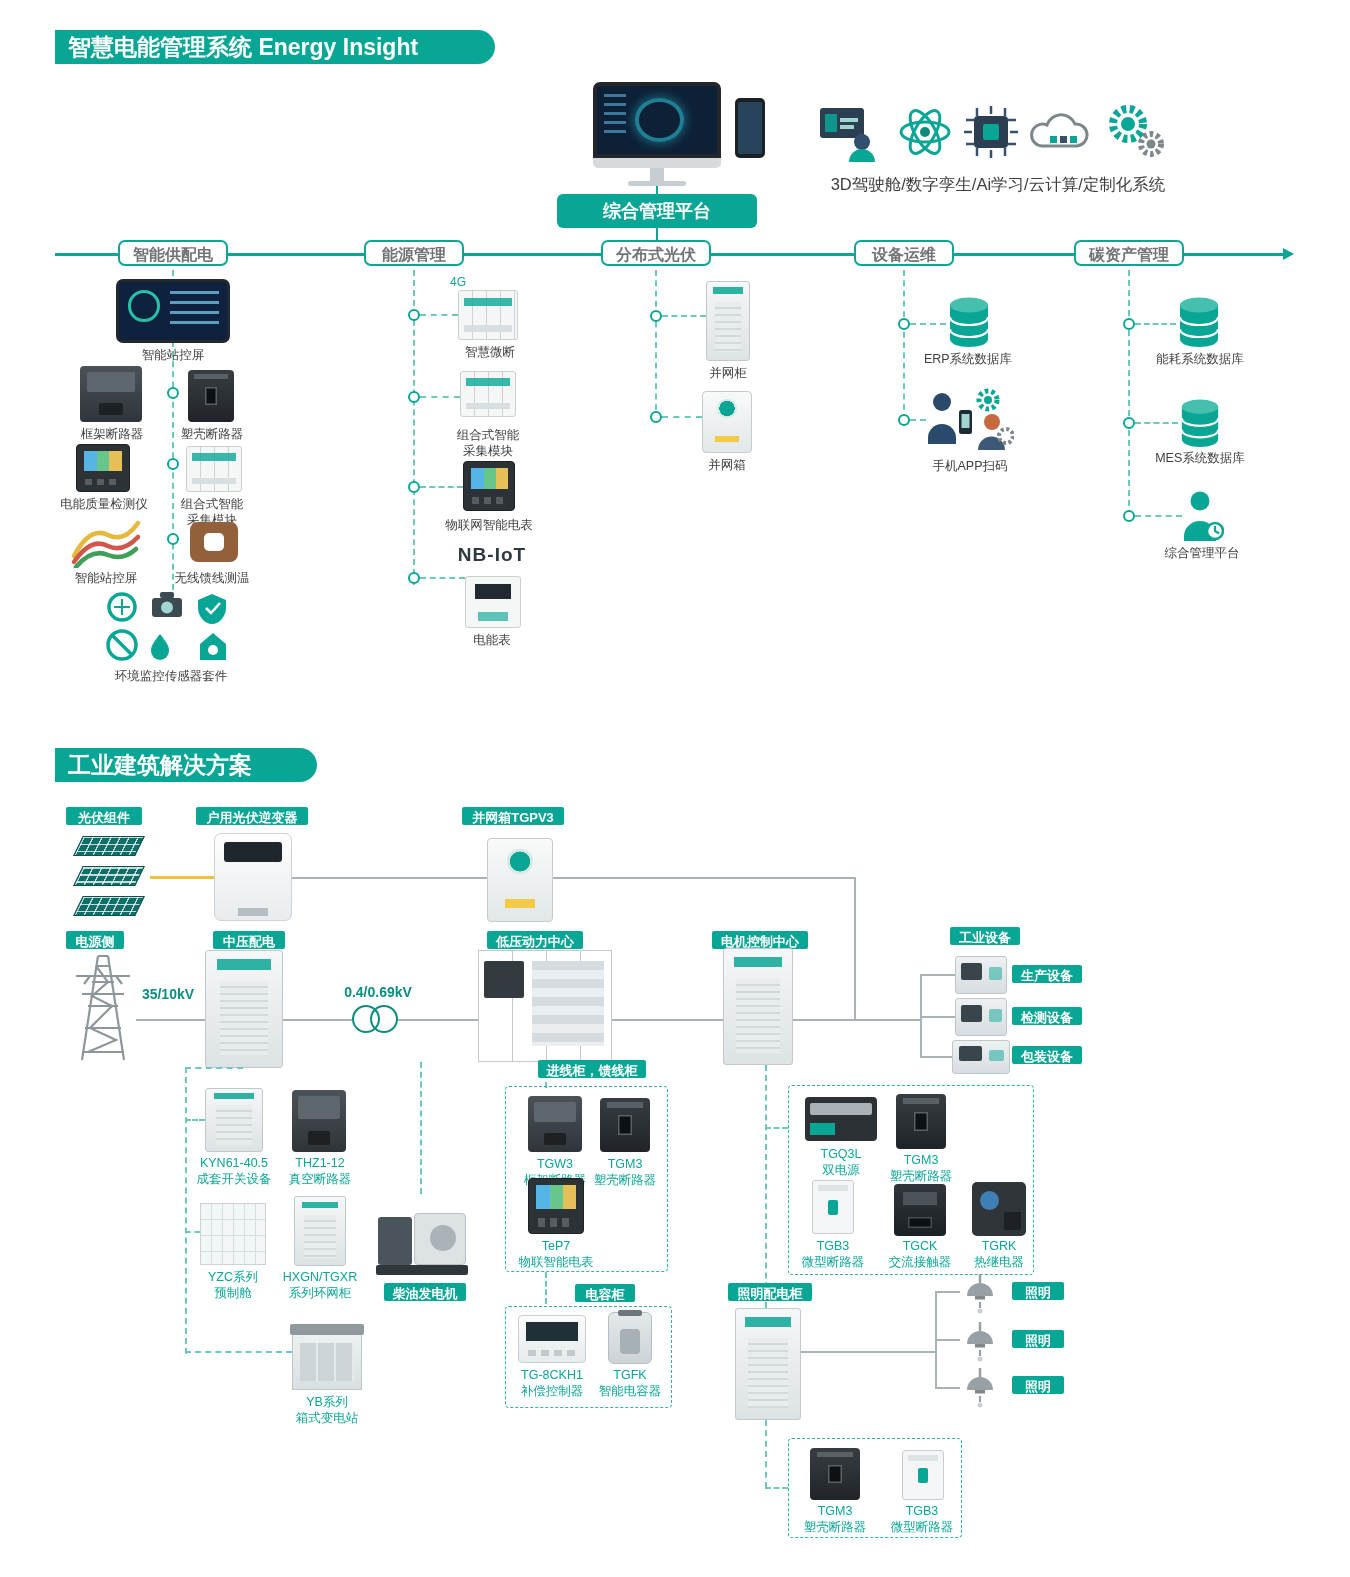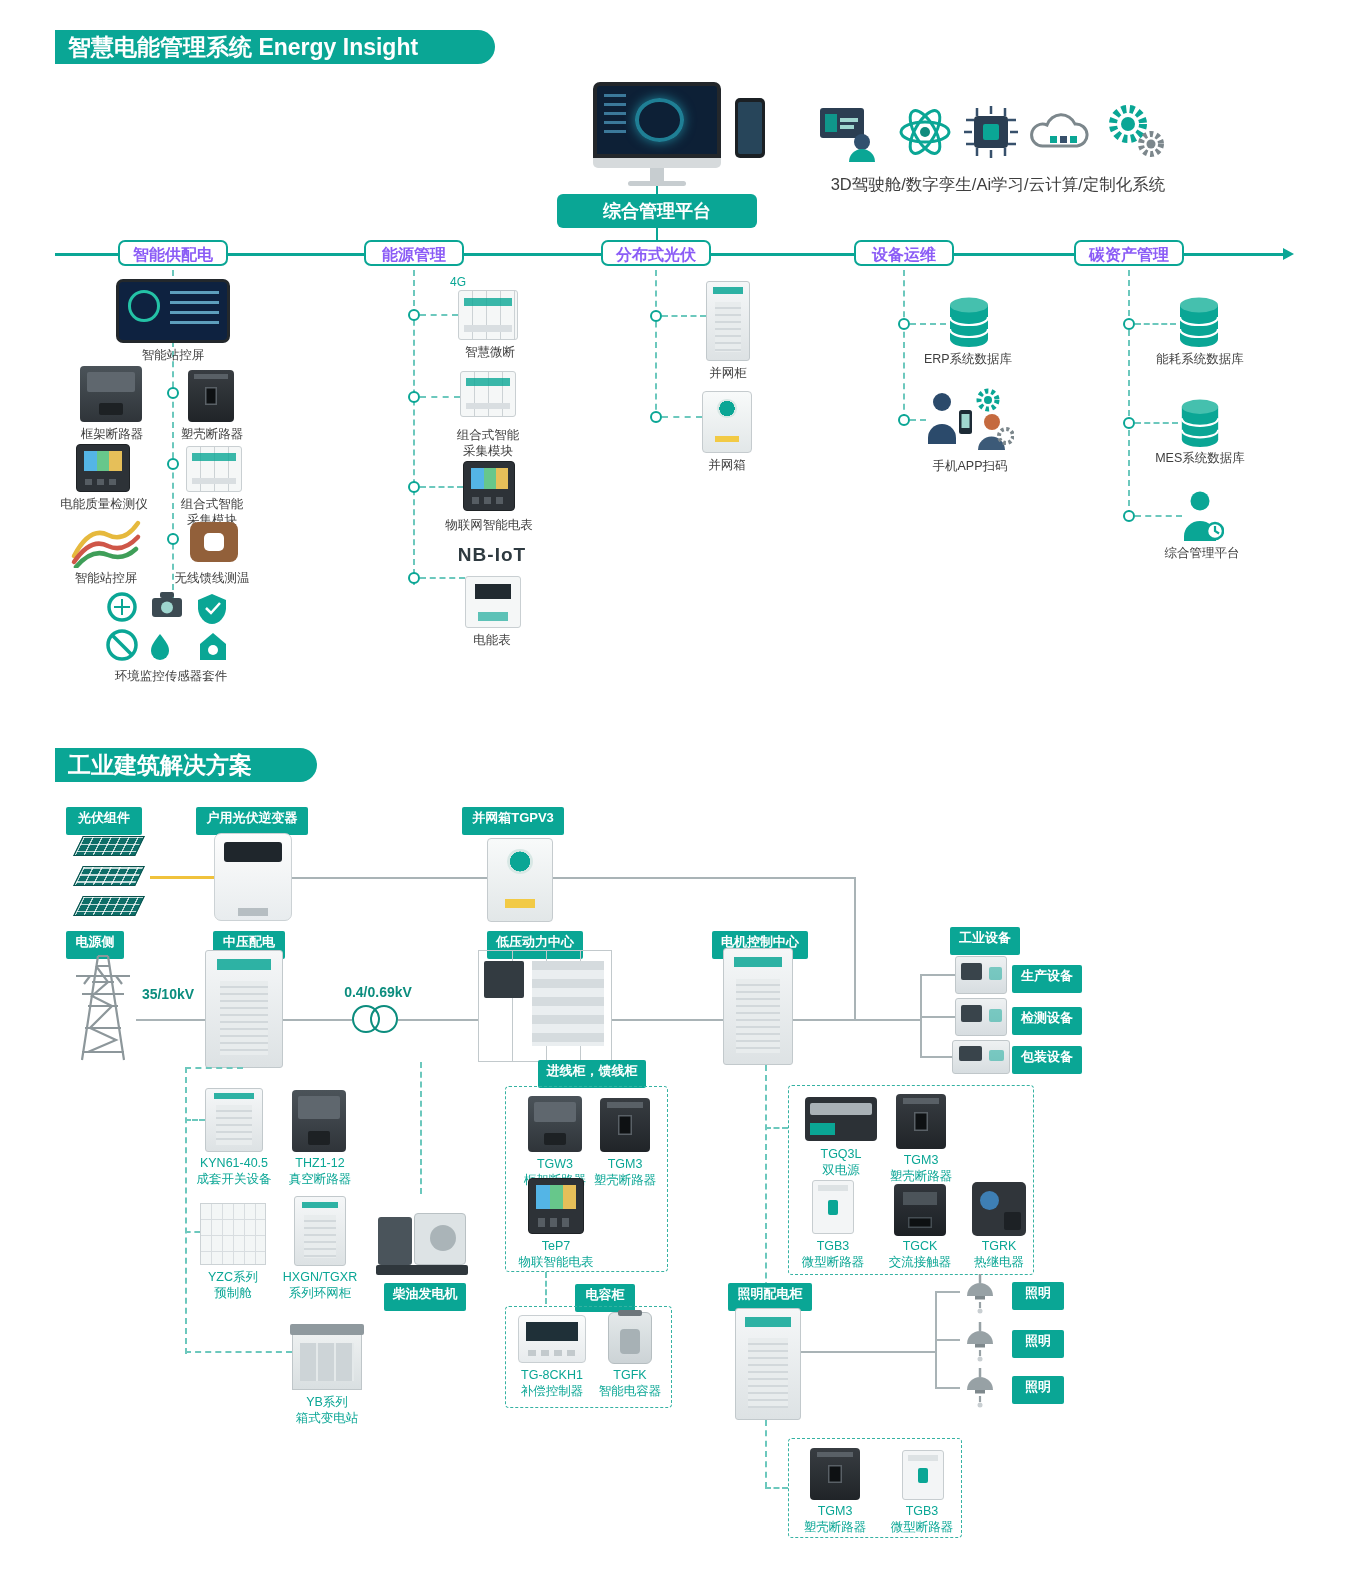--- a/index.html
+++ b/index.html
@@ -1,22 +1,22 @@
 <!DOCTYPE html>
 <html style="--accent: #0aa695; --accent-light: #6cc8bd; --line-gray: #a9b3b6; --yellow: #f0c23c; --ink: #3e3e3e;"><head>
 <meta charset="utf-8">
 <style>
 :root{--accent:#0aa695;--accent-light:#6cc8bd;--line-gray:#a9b3b6;--yellow:#f0c23c;--ink:#3e3e3e}
 *{box-sizing:border-box;margin:0;padding:0}
 body{background:#fff}
 .canvas{position:relative;width:1350px;height:1577px;background:#fff;font-family:"Liberation Sans","DejaVu Sans",sans-serif;overflow:hidden}
 .abs{position:absolute}
 .banner{position:absolute;height:34px;background:var(--accent);color:#fff;font-weight:bold;font-size:23px;line-height:34px;padding-left:13px;border-radius:0 17px 17px 0}
-.tag{position:absolute;height:28px;background:var(--accent);color:#fff;font-size:13px;font-weight:bold;line-height:21px;text-align:center;border-radius:2px}
-.nodebox{position:absolute;height:26px;background:#fff;border:2px solid var(--accent);border-radius:7px;line-height:26px;font-size:16px;font-weight:bold;color:#8b5cf6;text-align:center}
+.tag{position:absolute;height:18px;background:var(--accent);color:#fff;font-size:13px;font-weight:bold;line-height:21px;text-align:center;border-radius:2px}
+.nodebox{position:absolute;height:26px;background:#fff;border:2px solid var(--accent);border-radius:7px;line-height:26px;font-size:16px;font-weight:bold;color:#737373;text-align:center}
 .cap{position:absolute;font-size:12.5px;line-height:1.3;color:var(--ink);text-align:center;white-space:pre-line}
 .cap.b{font-weight:normal}
 .cap.t{color:var(--accent)}
 .flow{position:absolute;height:3px;background:var(--accent)}
 .flow:after{content:"";position:absolute;right:-11px;top:-5px;border-left:11px solid var(--accent);border-top:6.5px solid transparent;border-bottom:6.5px solid transparent}
 .vt{position:absolute;width:2px;background:var(--accent)}
 .dashv{position:absolute;width:0;border-left:2px dashed var(--accent-light)}
 .dashh{position:absolute;height:0;border-top:2px dashed var(--accent-light)}
 .dot{position:absolute;width:12px;height:12px;border:2.5px solid var(--accent);border-radius:50%;background:#fff}
 .dashbox{position:absolute;border:1.6px dashed #35b2a2;border-radius:4px}

